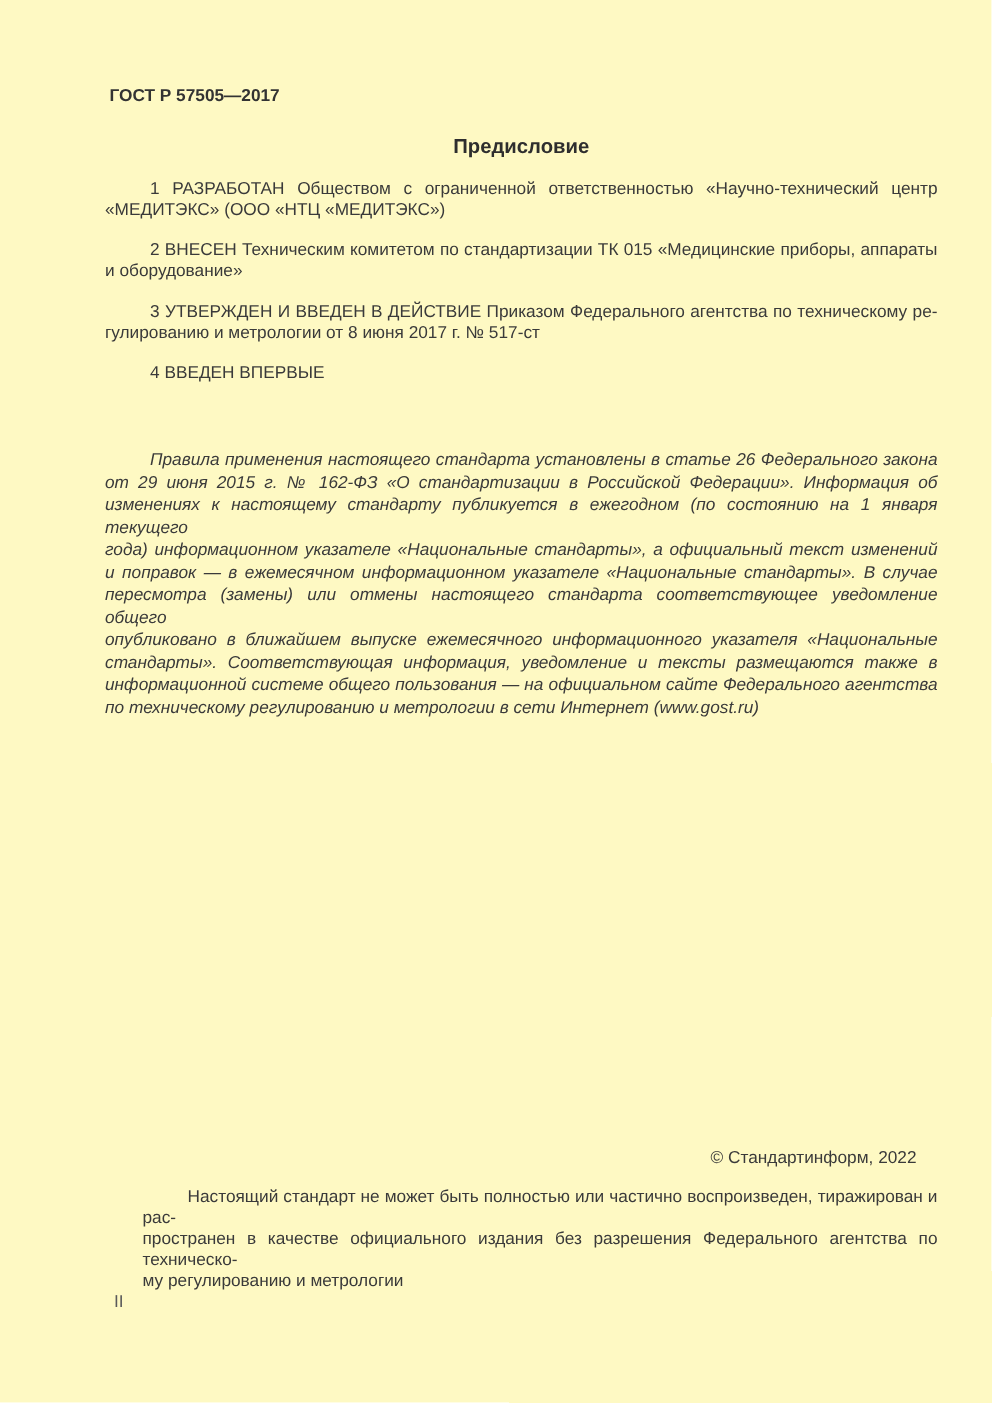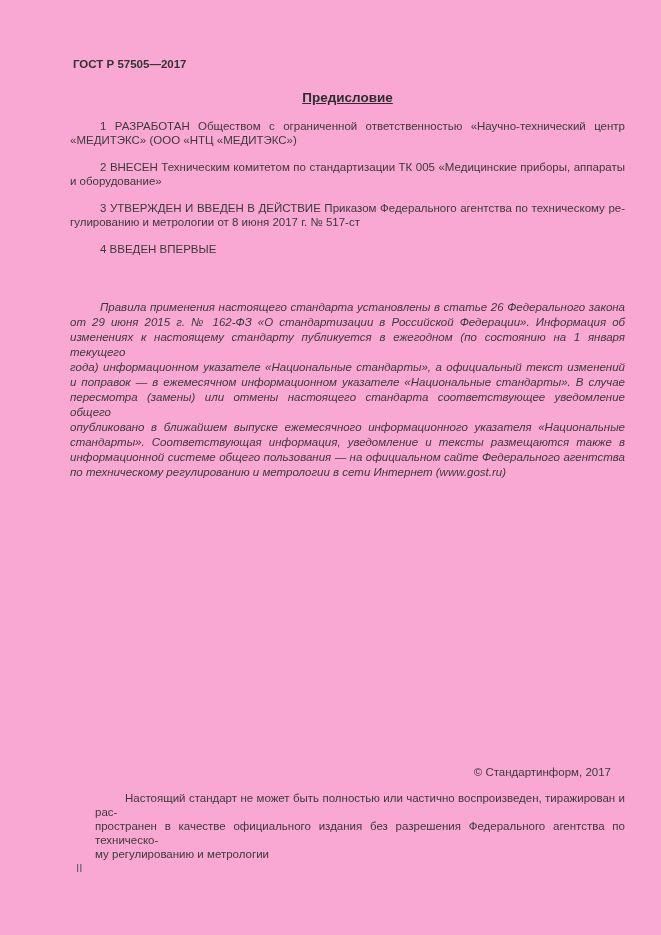--- a/index.html
+++ b/index.html
@@ -4,21 +4,21 @@
 <style>
   html, body {
     margin: 0;
     padding: 0;
     background: #ffffff;
   }
   .page {
     position: relative;
     width: 661px;
     height: 935px;
-    background: #f9a8d4;
+    background: #fef9c3;
     font-family: "Liberation Sans", sans-serif;
     color: #3a3a3a;
     overflow: hidden;
   }
   .content {
     position: absolute;
     top: 0;
     left: 70px;
     right: 36px;
   }
@@ -30,21 +30,20 @@
     color: #333333;
     line-height: 14px;
   }
   .title {
     margin: 18px 0 0 0;
     font-size: 13.5px;
     font-weight: bold;
     text-align: center;
     color: #2e2e2e;
     line-height: 17px;
-    text-decoration: underline;
   }
   #foreword {
     margin-top: 12px;
   }
   .para {
     margin-top: 14px;
     font-size: 11.5px;
     line-height: 13.5px;
   }
   .legal {
@@ -91,21 +90,21 @@
 <div class="page">
   <div class="content">
     <div class="doc-header">ГОСТ Р 57505—2017</div>
     <div class="title">Предисловие</div>
     <div id="foreword">
         <div class="para">
           <div class="line j ind">1 РАЗРАБОТАН Обществом с ограниченной ответственностью «Научно-технический центр</div>
           <div class="line">«МЕДИТЭКС» (ООО «НТЦ «МЕДИТЭКС»)</div>
         </div>
         <div class="para">
-          <div class="line j ind">2 ВНЕСЕН Техническим комитетом по стандартизации ТК 005 «Медицинские приборы, аппараты</div>
+          <div class="line j ind">2 ВНЕСЕН Техническим комитетом по стандартизации ТК 015 «Медицинские приборы, аппараты</div>
           <div class="line">и оборудование»</div>
         </div>
         <div class="para">
           <div class="line j ind">3 УТВЕРЖДЕН И ВВЕДЕН В ДЕЙСТВИЕ Приказом Федерального агентства по техническому ре-</div>
           <div class="line">гулированию и метрологии от 8 июня 2017 г. № 517-ст</div>
         </div>
         <div class="para">
           <div class="line ind">4 ВВЕДЕН ВПЕРВЫЕ</div>
         </div>
       </div>
@@ -117,21 +116,21 @@
         <div class="line j">и поправок — в ежемесячном информационном указателе «Национальные стандарты». В случае</div>
         <div class="line j">пересмотра (замены) или отмены настоящего стандарта соответствующее уведомление общего</div>
         <div class="line j">опубликовано в ближайшем выпуске ежемесячного информационного указателя «Национальные</div>
         <div class="line j">стандарты». Соответствующая информация, уведомление и тексты размещаются также в</div>
         <div class="line j">информационной системе общего пользования — на официальном сайте Федерального агентства</div>
         <div class="line">по техническому регулированию и метрологии в сети Интернет (www.gost.ru)</div>
       </div>
   </div>
 
   <div class="footer">
-    <div class="copyright">© Стандартинформ, 2017</div>
+    <div class="copyright">© Стандартинформ, 2022</div>
     <div id="restriction">
         <div class="line j ind">Настоящий стандарт не может быть полностью или частично воспроизведен, тиражирован и рас-</div>
         <div class="line j">пространен в качестве официального издания без разрешения Федерального агентства по техническо-</div>
         <div class="line">му регулированию и метрологии</div>
       </div>
     <div class="pagenum">II</div>
   </div>
 </div>
 
 </body></html>

